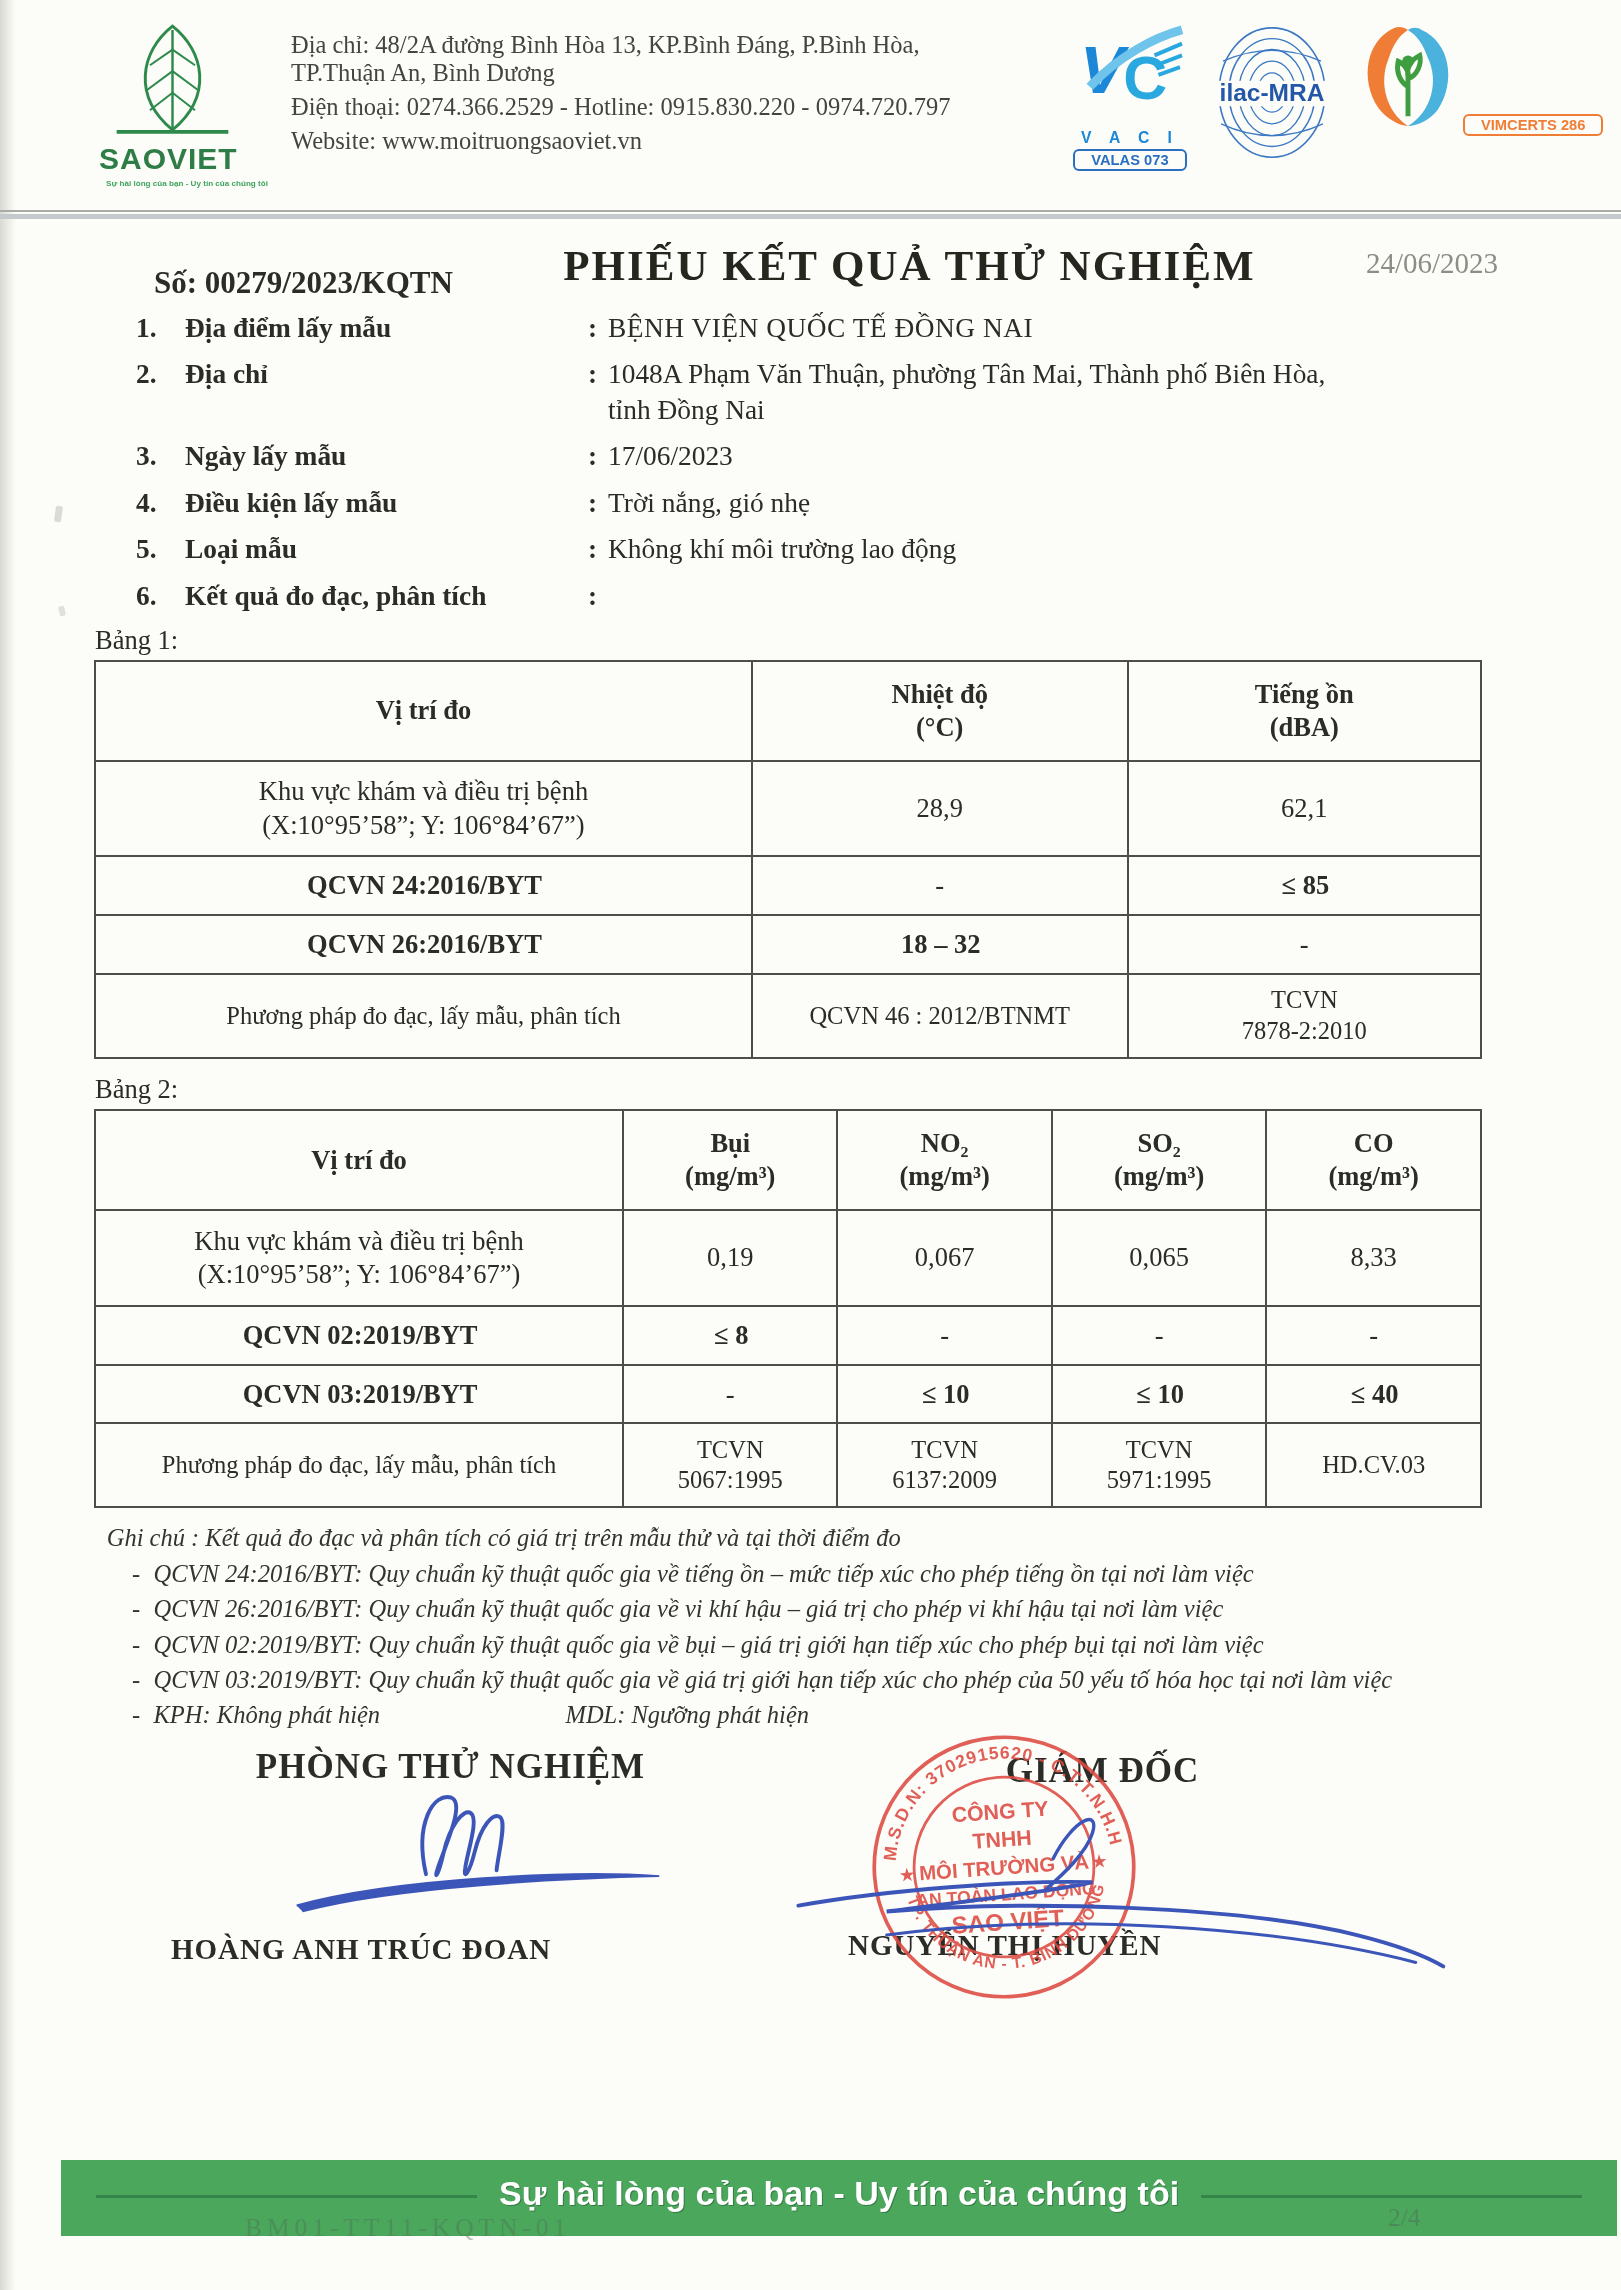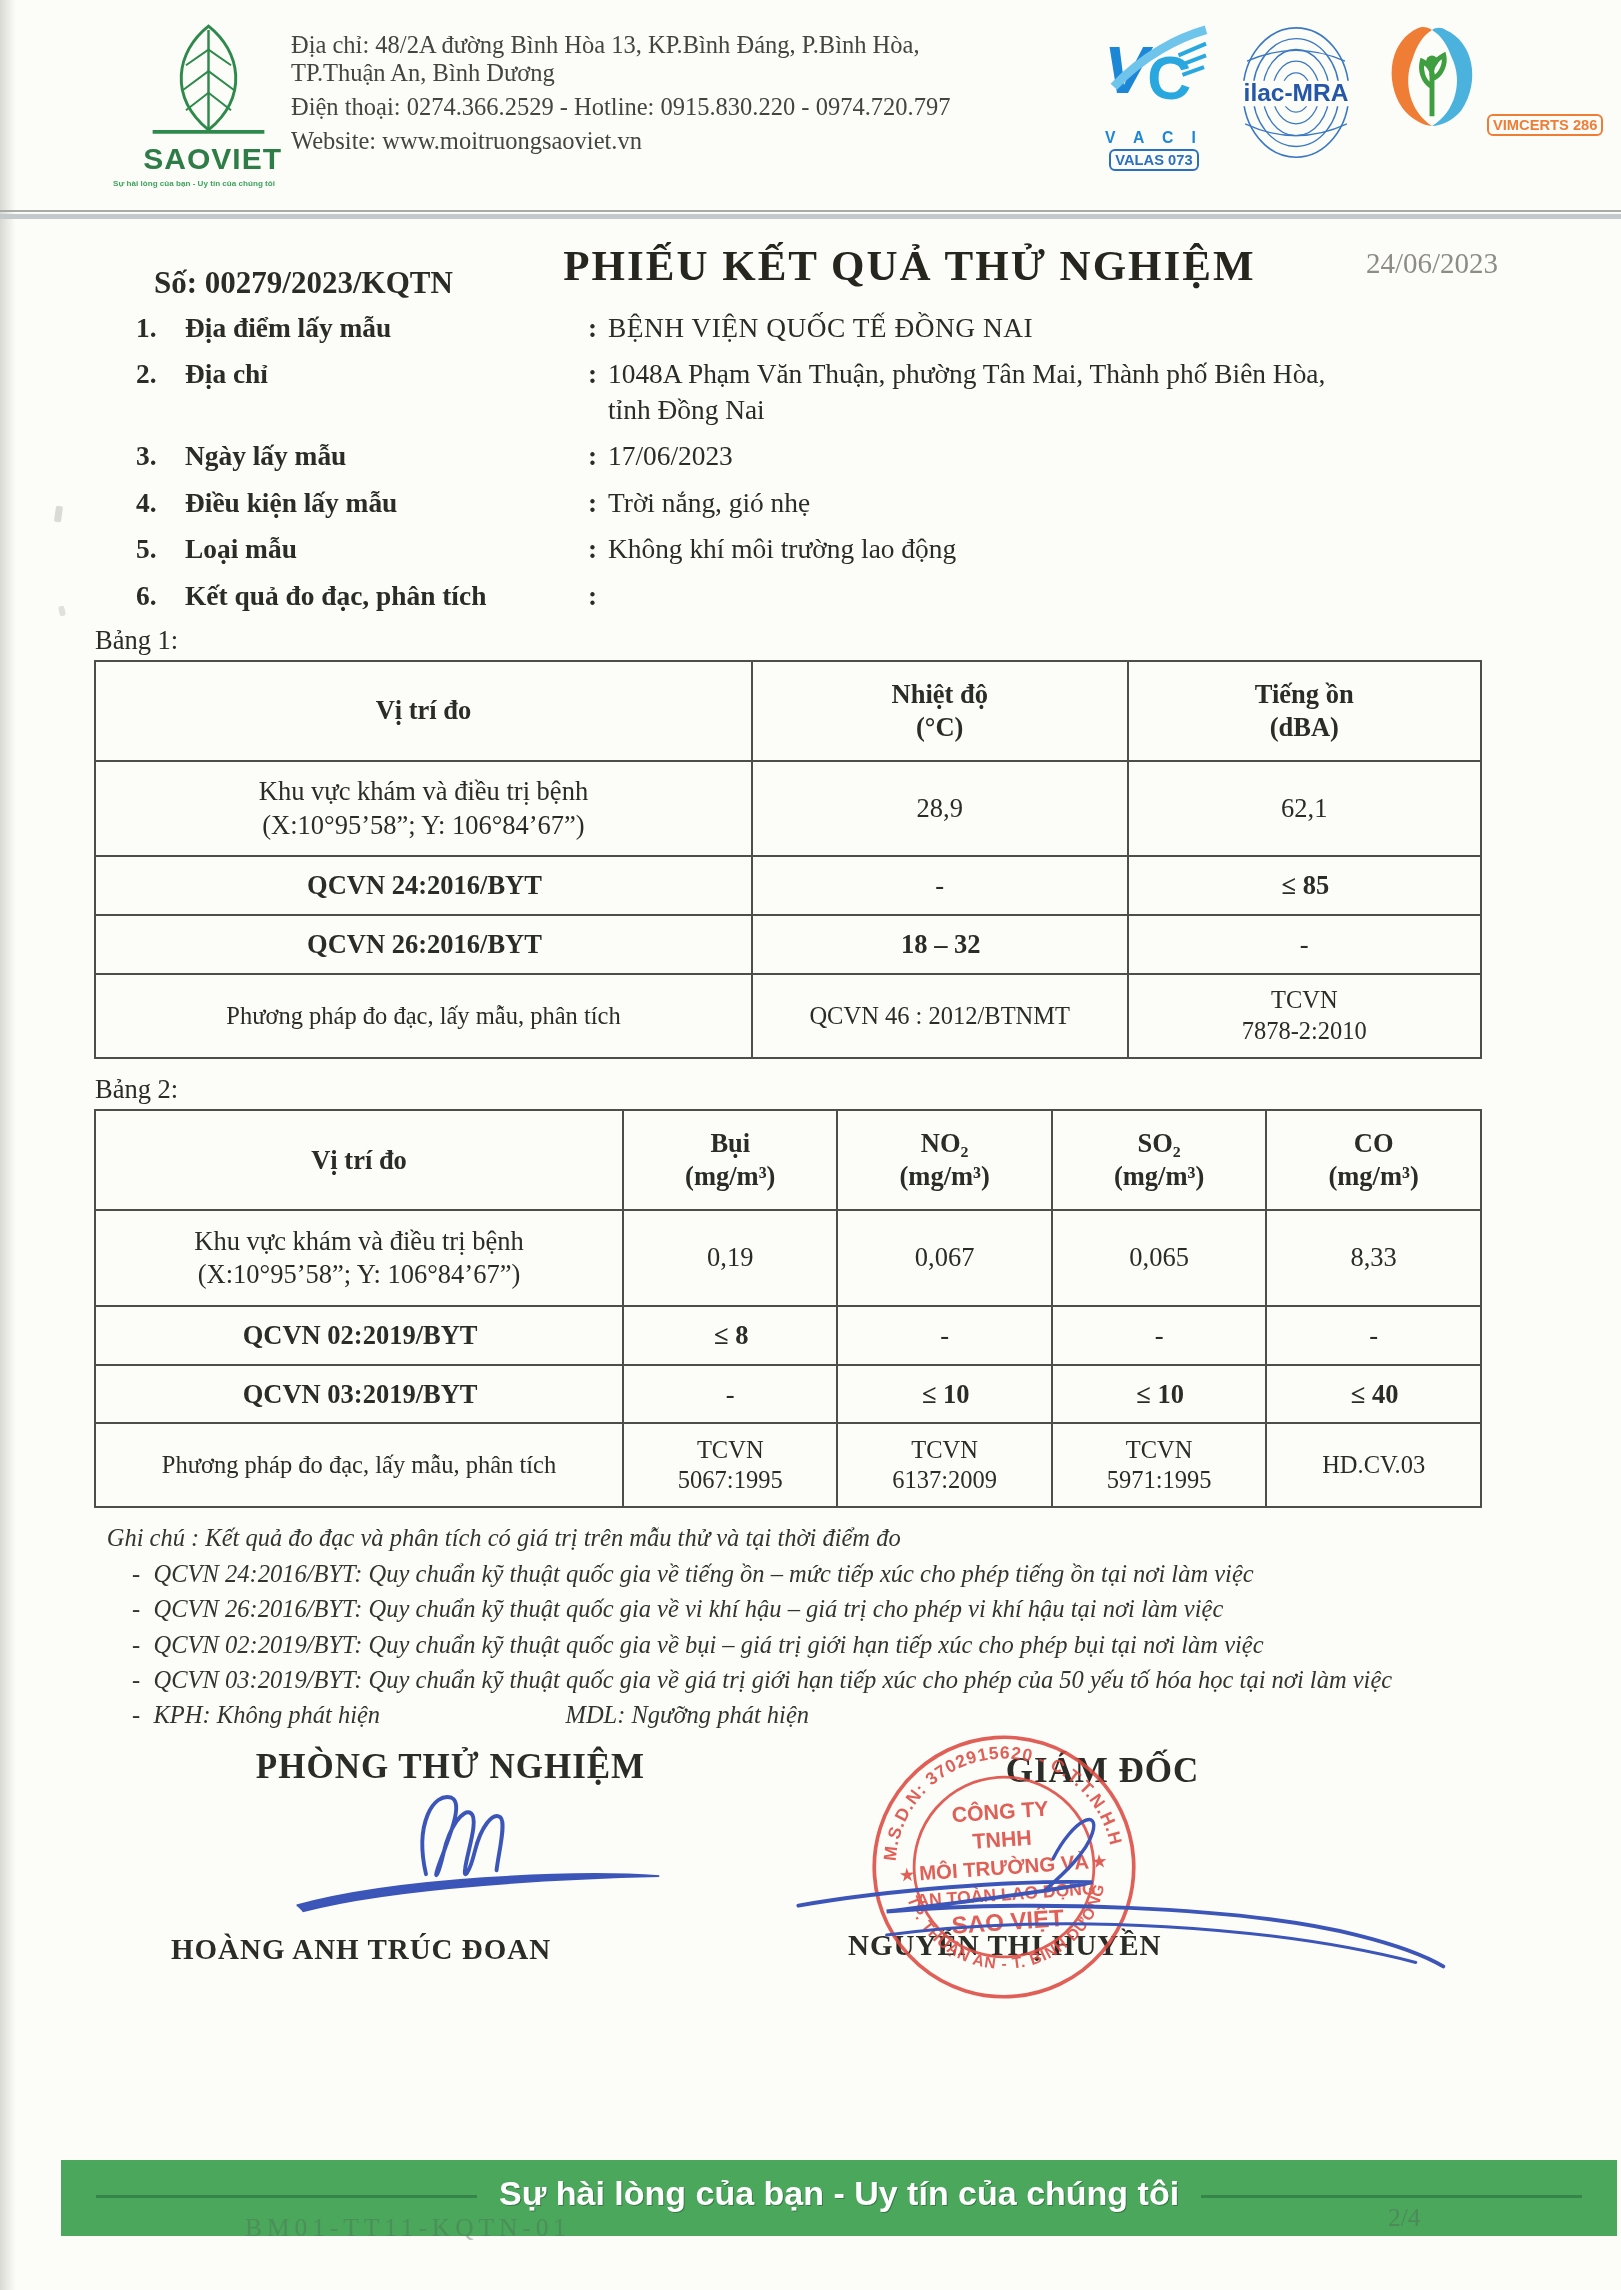--- a/index.html
+++ b/index.html
@@ -8,32 +8,32 @@
     background:#fcfcf9; overflow:hidden;
     font-family:"Liberation Serif","DejaVu Serif",serif;
     color:#2b2b28;
   }
   .scan-edge{position:absolute;left:0;top:0;bottom:0;width:15.7px;
     background:linear-gradient(to right,#d9d9d4,#f3f3ee 70%,rgba(243,243,238,0));}
   .margin-mark{position:absolute;background:rgba(60,60,60,.35);border-radius:2px;}
 
   
   .header-block{position:absolute;top:15.7px;left:90px;right:9.8px;height:196px;}
-  .logo-wrap{position:absolute;left:16px;top:3.9px;width:176px;text-align:right;}
+  .logo-wrap{position:absolute;left:9px;top:3.9px;width:176px;text-align:left;}
   .logo-name{font-family:"Liberation Sans",sans-serif;font-weight:bold;font-size:30px;
     color:#2e7d46;letter-spacing:1px;margin-top:2px;}
   .logo-slogan{font-family:"Liberation Sans",sans-serif;font-size:8.8px;color:#3fa45c;
     font-weight:bold;margin-top:2px;white-space:nowrap;transform:scale(.92);}
   .company-info{position:absolute;left:201px;top:9.8px;width:716px;}
   .company-name{font-size:28px;font-weight:bold;color:#3c3c38;line-height:1.2;}
   .company-line{font-size:24.5px;color:#45453f;margin-top:5.9px;}
   .badges{position:absolute;right:7.8px;top:5.9px;display:flex;gap:25.5px;align-items:flex-start;}
   .badge-col{text-align:center;}
   .pill{display:inline-block;font-family:"Liberation Sans",sans-serif;font-weight:bold;
-    font-size:14.7px;padding:1px 4px;border-radius:5.9px;margin-top:2.9px;white-space:nowrap;}
+    font-size:14.7px;padding:1px 16px;border-radius:5.9px;margin-top:2.9px;white-space:nowrap;}
   .pill-blue{color:#2a6fc0;border:2px solid #2a6fc0;}
   .pill-orange{color:#ef7d36;border:2px solid #ef7d36;}
   .vaci-letters{font-family:"Liberation Sans",sans-serif;font-weight:bold;color:#1b87d6;
     font-size:15.7px;letter-spacing:6.9px;margin-top:1px;}
   .divider{position:absolute;top:210px;left:0;width:1621px;height:11.8px;}
   .divider .d1{height:2px;background:#a8aca8;}
   .divider .d2{height:4.9px;background:#c3c9cd;margin-top:2px;}
 
   
   .doc-body{position:absolute;top:241px;left:93px;width:1411px;}

